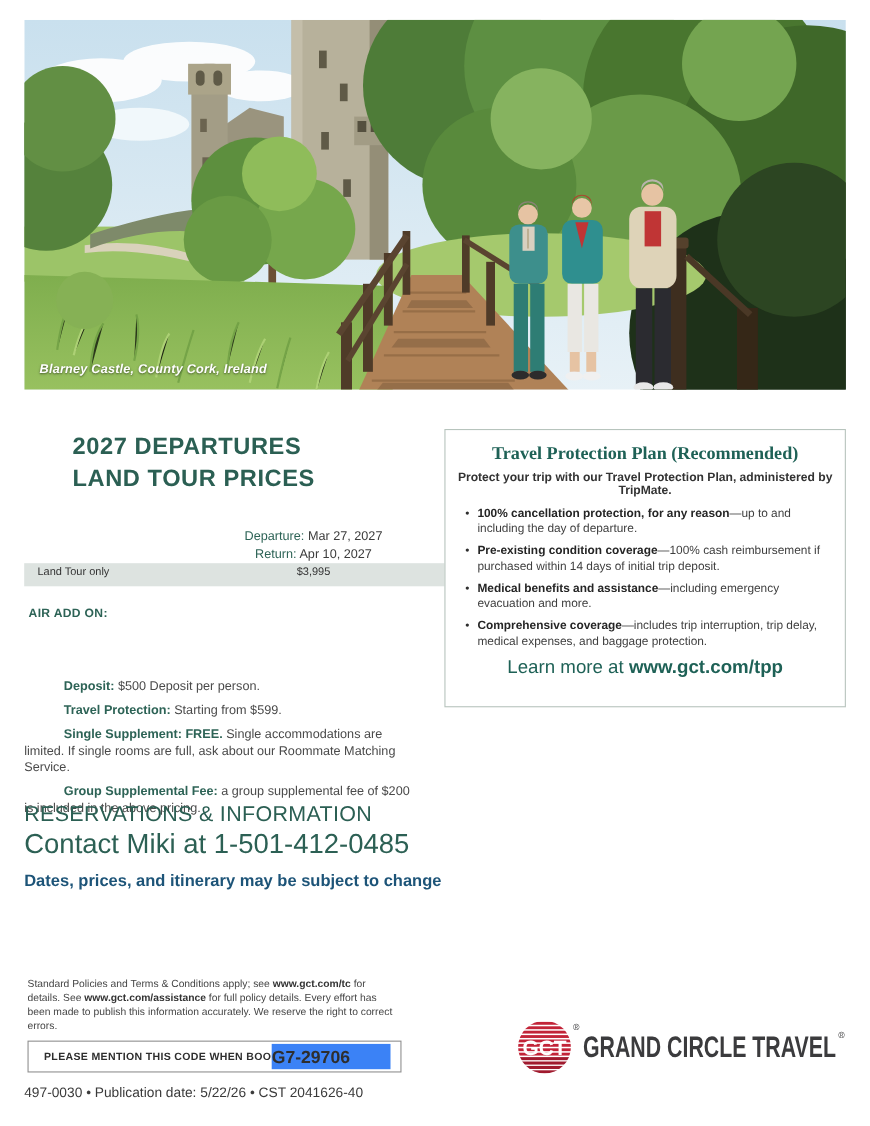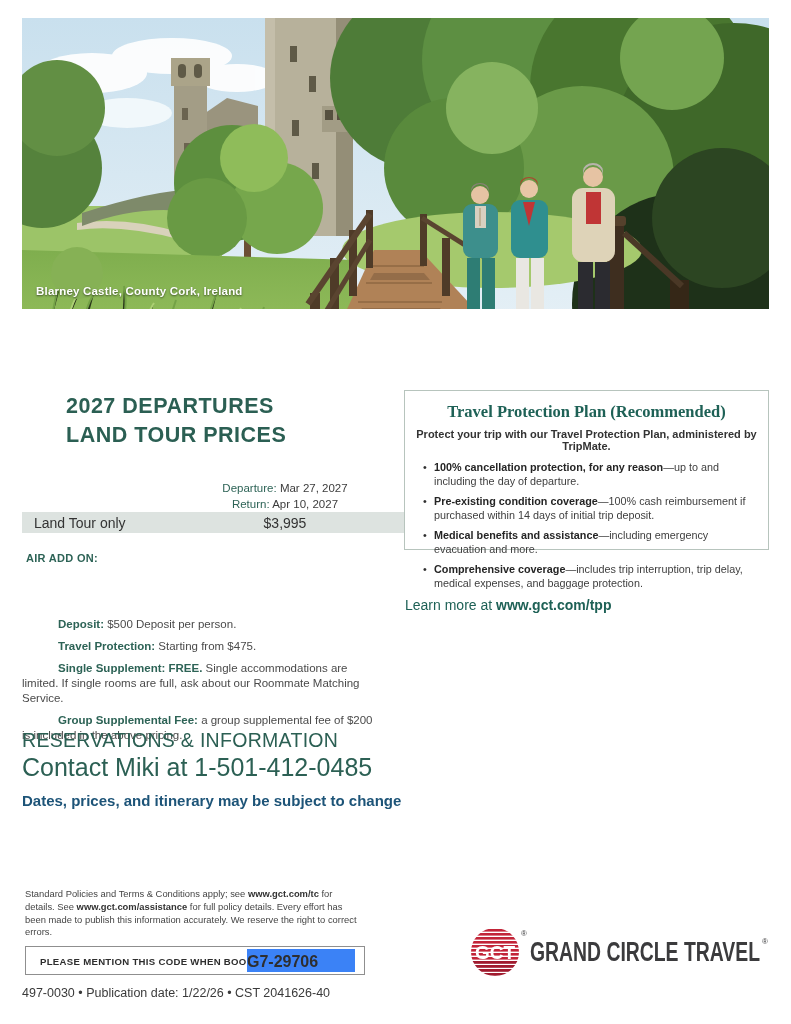--- a/index.html
+++ b/index.html
@@ -1,58 +1,58 @@
 <!DOCTYPE html>
 <html><head>
 <meta charset="utf-8">
 <style>
   * { margin:0; padding:0; box-sizing:border-box; }
   html,body { background:#ffffff; }
   body { font-family:"Liberation Sans","DejaVu Sans",sans-serif; color:#3f3f3f; }
   .page { position:relative; width:791px; height:1024px; background:#fff; overflow:hidden; }
 
   
-  .hero { position:absolute; left:22px; top:18px; width:747px; height:291px; overflow:hidden; }
+  .hero { position:absolute; left:22px; top:18px; width:747px; height:336px; overflow:hidden;font-style:italic; }
   .hero svg { display:block; }
   .hero-caption { position:absolute; left:14px; bottom:12px; color:#fff; font-size:11.5px; font-weight:bold;
                   text-shadow:0 1px 2px rgba(0,0,0,.55); letter-spacing:.2px; }
 
   
   .title { position:absolute; left:22px; top:392px; color:#2b5f53; font-size:21.5px; font-weight:600;
            letter-spacing:.5px; line-height:29px;margin-left:44px; }
   .dates { position:absolute; left:192px; top:480px; width:186px; text-align:center;
            font-size:11.5px; font-weight:normal; color:#3c3c3c; line-height:16px; }
   .dates .tl { color:#2d6356; }
   .prow { position:absolute; left:22px; width:396px; height:21px; background:#dde3e0;
-          font-size:14px; color:#333; }
+          font-size:10px; color:#333; }
   .prow .plabel { position:absolute; left:12px; top:3px; }
   .prow .pprice { position:absolute; left:170px; top:3px; width:186px; text-align:center; }
   .row-land { top:512px; }
   .row-air  { top:569px; }
   .air-label { position:absolute; left:26px; top:552px; color:#2d6356; font-size:11px;
                font-weight:bold; letter-spacing:.3px; }
 
   .notes { position:absolute; left:22px; top:617px; width:360px; font-size:11.5px; line-height:15px; color:#4a4a4a; }
   .notes p { margin-bottom:7px; }
   .notes b { color:#2d6356;padding-left:36px; }
 
   .resv-h { position:absolute; left:22px; top:729px; color:#2b5f53; font-size:19.5px; font-weight:500; letter-spacing:.3px; }
   .contact { position:absolute; left:22px; top:753px; color:#2c6054; font-size:25px; font-weight:400; }
   .change-note { position:absolute; left:22px; top:792px; color:#1d5478; font-size:15px; font-weight:bold; }
 
   
-  .tpp { position:absolute; left:404px; top:390px; width:365px; height:160px; border:1px solid #b7c4bd; background:#fff; }
+  .tpp { position:absolute; left:404px; top:390px; width:365px; height:253px; border:1px solid #b7c4bd; background:#fff; }
   .tpp-title { margin-top:11px; text-align:center; font-family:"Liberation Serif","DejaVu Serif",serif;
                color:#1e6156; font-size:16.5px; font-weight:600; }
   .tpp-sub { margin-top:6px; text-align:center; font-size:11px; font-weight:bold; color:#333; }
   .tpp-bullets { margin:9px 14px 0 18px; }
   .bullet { position:relative; padding-left:11px; font-size:10.8px; line-height:13.5px; color:#3e3e3e; margin-bottom:7px; }
   .bullet::before { content:"•"; position:absolute; left:0; top:0; color:#2e2e2e; }
   .bullet b { color:#252525; }
-  .tpp-learn { margin-top:5px; font-size:14px; color:#1e6156; }
+  .tpp-learn { margin-top:5px; text-align:center; font-size:17px; color:#1e6156; }
   .tpp-learn b { color:#1e6156; }
 
   
   .policy { position:absolute; left:25px; top:888px; width:335px; font-size:9.4px; line-height:12.8px; color:#454545; }
   .policy b { color:#333; }
   .codebox { position:absolute; left:25px; top:946px; width:340px; height:29px; border:1px solid #8f8f8f; background:#fff; }
   .codebox .clabel { position:absolute; left:14px; top:9px; font-size:9.6px; font-weight:bold;
                      color:#2e2e2e; letter-spacing:.3px; }
   .codebox .cval { position:absolute; right:9px; top:2px; bottom:2px; width:108px; background:#3b82f6;
                    font-size:16px; font-weight:bold; color:#2e2e2e; line-height:25px; }
@@ -248,21 +248,21 @@
     <div><span class="tl">Return:</span> <span>Apr 10, 2027</span></div>
   </div>
   <div class="prow row-land">
     <span class="plabel">Land Tour only</span>
     <span class="pprice">$3,995</span>
   </div>
   <div class="air-label">AIR ADD ON:</div>
 
   <div class="notes">
     <p><b>Deposit:</b><span> $500 Deposit per person.</span></p>
-    <p><b>Travel Protection:</b><span> Starting from $475.</span></p>
+    <p><b>Travel Protection:</b><span> Starting from $599.</span></p>
     <p><b>Single Supplement: FREE.</b><span> Single accommodations are limited. If single rooms are full, ask about our Roommate Matching Service.</span></p>
     <p><b>Group Supplemental Fee:</b><span> a group supplemental fee of $200 is included in the above pricing.</span></p>
   </div>
 
   <div class="resv-h">RESERVATIONS &amp; INFORMATION</div>
   <div class="contact">Contact Miki at 1-501-412-0485</div>
   <div class="change-note">Dates, prices, and itinerary may be subject to change</div>
 
   <div class="tpp">
     <div class="tpp-title">Travel Protection Plan (Recommended)</div>
@@ -311,15 +311,15 @@
             <rect x="0" y="47" width="50" height="2.8"></rect>
         </g>
         <text x="25" y="33" text-anchor="middle" font-family="Liberation Sans, DejaVu Sans, sans-serif" font-size="19" font-weight="bold" fill="#ffffff" id="gct-circle-text">GCT</text>
       </g>
       <text x="51" y="10" font-family="Liberation Sans, sans-serif" font-size="8" fill="#3b3b3d" id="gct-reg-1">®</text>
       <text x="60" y="35" font-family="Liberation Sans, DejaVu Sans, sans-serif" font-size="27" font-weight="bold" fill="#3b3b3d" textLength="230" lengthAdjust="spacingAndGlyphs" id="gct-wordmark">GRAND CIRCLE TRAVEL</text>
       <text x="292" y="18" font-family="Liberation Sans, sans-serif" font-size="8" fill="#3b3b3d" id="gct-reg-2">®</text>
     </svg>
   </div>
 
-  <div class="bottom-line">497-0030 • Publication date: 1/22/26 • CST 2041626-40</div>
+  <div class="bottom-line">497-0030 • Publication date: 5/22/26 • CST 2041626-40</div>
 
 </div>
 
 </body></html>

